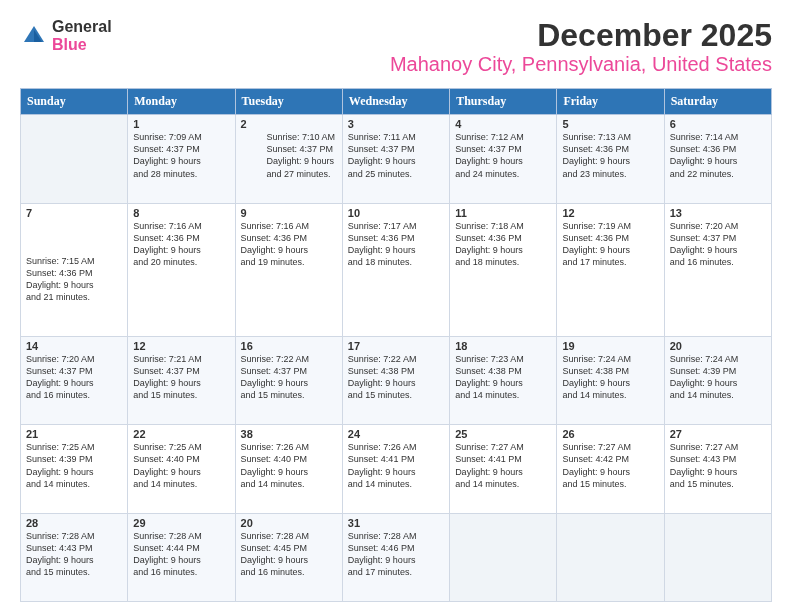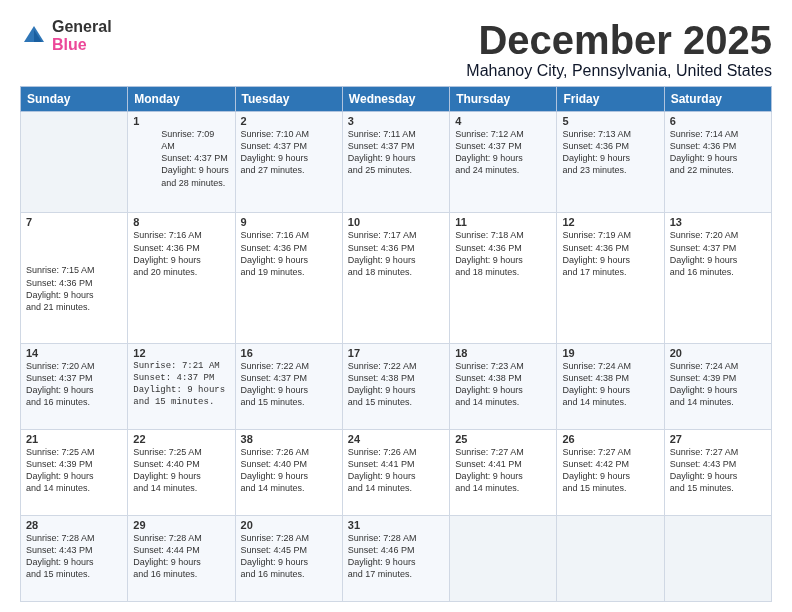--- a/index.html
+++ b/index.html
@@ -14,21 +14,21 @@
       width: 792px;
       height: 612px;
       padding: 18px 20px 10px 20px;
       display: flex;
       flex-direction: column;
     }
     .header {
       display: flex;
       justify-content: space-between;
       align-items: flex-start;
-      margin-bottom: 6px;
+      margin-bottom: 12px;
     }
     .logo {
       display: flex;
       align-items: center;
       gap: 4px;
     }
     .logo-text {
       display: flex;
       flex-direction: column;
       line-height: 1.1;
@@ -44,42 +44,43 @@
       color: #ec4899;
     }
     .logo-icon {
       width: 28px;
       height: 28px;
     }
     .title-block {
       text-align: right;
     }
     .main-title {
-      font-size: 40px;
+      font-size: 32px;
       font-weight: bold;
       color: #333;
       line-height: 1.1;
     }
     .subtitle {
-      font-size: 16px;
-      color: #0f172a;
+      font-size: 20px;
+      color: #ec4899;
     }
     .calendar {
       width: 100%;
       border-collapse: collapse;
       flex: 1;
     }
     .calendar thead tr th {
       background-color: #2e75b6;
       color: #fff;
       font-size: 12px;
       font-weight: bold;
       padding: 5px 6px;
       text-align: left;
       border: 1px solid #b0c4de;
+      font-family: Liberation Serif, serif;
     }
     .calendar tbody tr td {
       vertical-align: top;
       border: 1px solid #d0d8e4;
       padding: 3px 5px;
       font-size: 9.5px;
       color: #333;
       background: #fff;
       width: 107px;
       min-height: 70px;
@@ -137,28 +138,28 @@
         <th>Thursday</th>
         <th>Friday</th>
         <th>Saturday</th>
       </tr>
     </thead>
     <tbody id="calendar-body">
     <tr>
           <td class="empty-cell"></td>
           <td>
             <span class="day-num">1</span>
-            <div class="day-info" style="white-space: pre-line; margin-left: 28px;">Sunrise: 7:09 AM
+            <div class="day-info" style="white-space: pre-line;">Sunrise: 7:09 AM
 Sunset: 4:37 PM
 Daylight: 9 hours
 and 28 minutes.</div>
           </td>
           <td>
             <span class="day-num">2</span>
-            <div class="day-info" style="white-space: pre-line;">Sunrise: 7:10 AM
+            <div class="day-info" style="white-space: pre-line; margin-left: 26px;">Sunrise: 7:10 AM
 Sunset: 4:37 PM
 Daylight: 9 hours
 and 27 minutes.</div>
           </td>
           <td>
             <span class="day-num">3</span>
             <div class="day-info" style="white-space: pre-line;">Sunrise: 7:11 AM
 Sunset: 4:37 PM
 Daylight: 9 hours
 and 25 minutes.</div>
@@ -239,21 +240,21 @@
         <tr>
           <td>
             <span class="day-num">14</span>
             <div class="day-info" style="white-space: pre-line;">Sunrise: 7:20 AM
 Sunset: 4:37 PM
 Daylight: 9 hours
 and 16 minutes.</div>
           </td>
           <td>
             <span class="day-num">12</span>
-            <div class="day-info" style="white-space: pre-line; font-family: Liberation Mono, monospace;">Sunrise: 7:21 AM
+            <div class="day-info" style="white-space: pre-line;">Sunrise: 7:21 AM
 Sunset: 4:37 PM
 Daylight: 9 hours
 and 15 minutes.</div>
           </td>
           <td>
             <span class="day-num">16</span>
             <div class="day-info" style="white-space: pre-line;">Sunrise: 7:22 AM
 Sunset: 4:37 PM
 Daylight: 9 hours
 and 15 minutes.</div>

